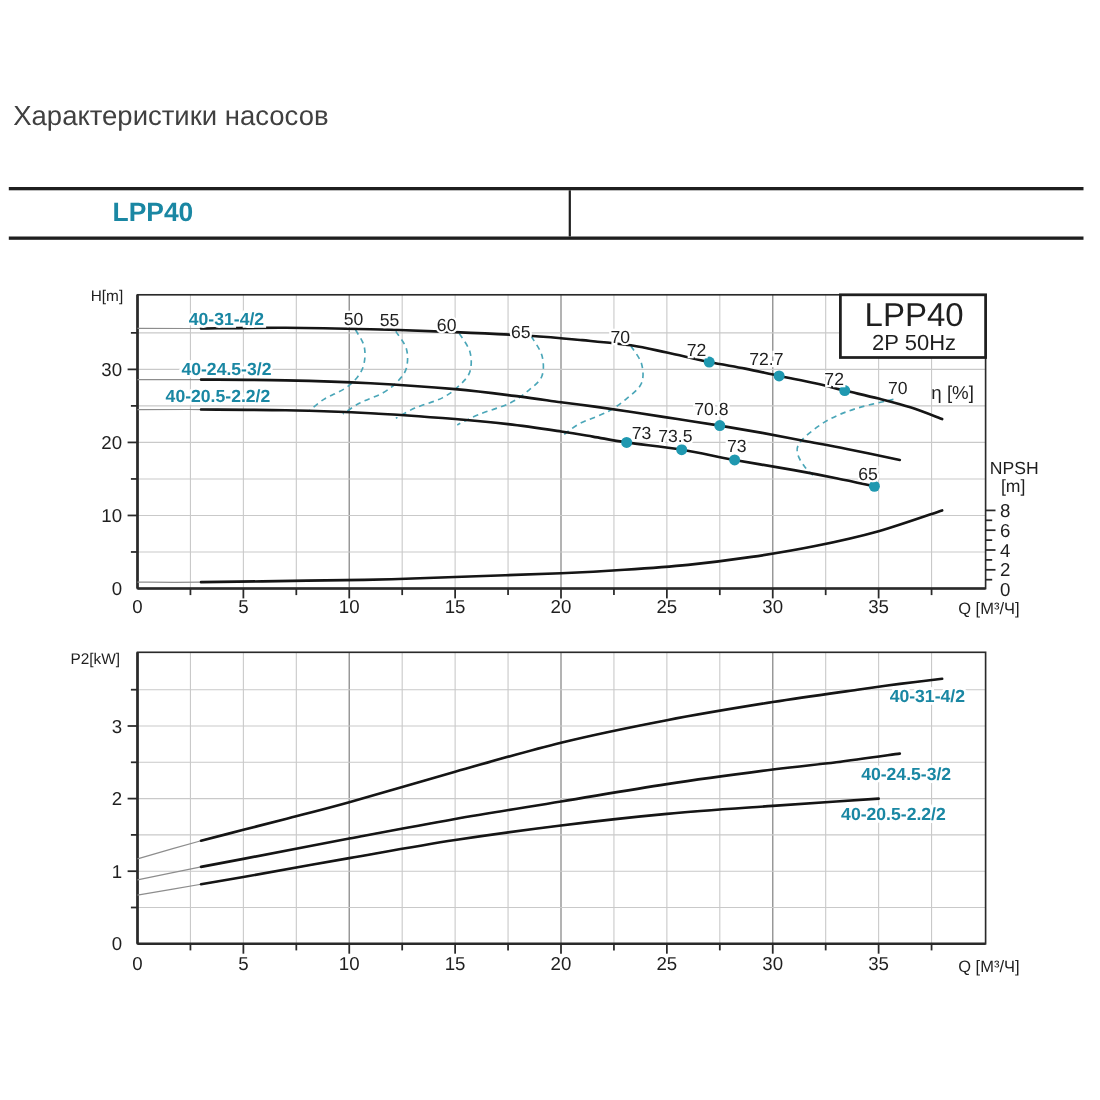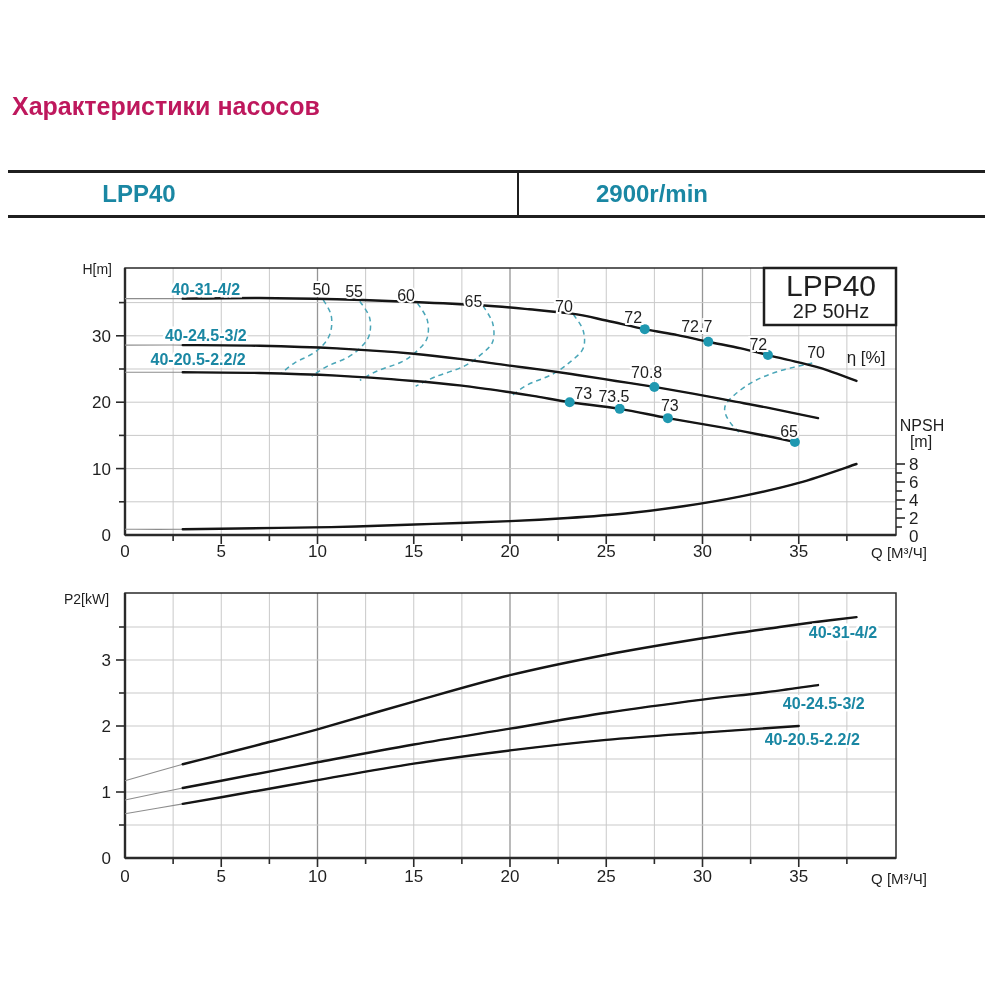--- a/index.html
+++ b/index.html
@@ -1,18 +1,18 @@
 <!DOCTYPE html>
 <html><head>
 <meta charset="utf-8">
 <style>
   html,body{margin:0;padding:0;background:#ffffff;}
   .page{position:relative;width:1000px;height:1000px;background:#fff;overflow:hidden;
         font-family:"Liberation Sans",sans-serif;}
-  .page-title{position:absolute;left:12px;top:92px;font-size:25px;font-weight:bold;color:#be185d;}
+  .page-title{position:absolute;left:12px;top:92px;font-size:25px;font-weight:normal;color:#404040;}
   .ptable{position:absolute;left:8px;top:170px;width:977px;height:42px;
           border-top:3px solid #1f1f1f;border-bottom:3px solid #1f1f1f;}
   .ptable .vdiv{position:absolute;left:509px;top:0;width:2px;height:42px;background:#1f1f1f;}
   .ptable .cell{position:absolute;top:0;height:42px;line-height:42px;text-align:center;
                 font-size:24px;font-weight:bold;color:#1a87a3;}
   .cell-model{left:0;width:262px;}
   .cell-speed{left:509px;width:270px;}
   svg{position:absolute;left:0;top:0;}
   svg text{font-family:"Liberation Sans",sans-serif;fill:#1f1f1f;}
   .tick-label{font-size:17px;}
@@ -27,21 +27,20 @@
 </style>
 </head>
 <body>
 
 <div class="page">
   <div class="page-title">Характеристики насосов</div>
 
   <div class="ptable">
     <div class="vdiv"></div>
     <div class="cell cell-model">LPP40</div>
-    <div class="cell cell-speed">2900r/min</div>
   </div>
 
   <svg id="charts" width="1000" height="1000" viewBox="0 0 1000 1000">
     <g id="g-head">
         <line x1="173.125" y1="268" x2="173.125" y2="535" stroke="#c9c9c9" stroke-width="1"></line>
         <line x1="221.25" y1="268" x2="221.25" y2="535" stroke="#c9c9c9" stroke-width="1"></line>
         <line x1="269.375" y1="268" x2="269.375" y2="535" stroke="#c9c9c9" stroke-width="1"></line>
         <line x1="317.5" y1="268" x2="317.5" y2="535" stroke="#959595" stroke-width="1.3"></line>
         <line x1="365.625" y1="268" x2="365.625" y2="535" stroke="#c9c9c9" stroke-width="1"></line>
         <line x1="413.75" y1="268" x2="413.75" y2="535" stroke="#c9c9c9" stroke-width="1"></line>

